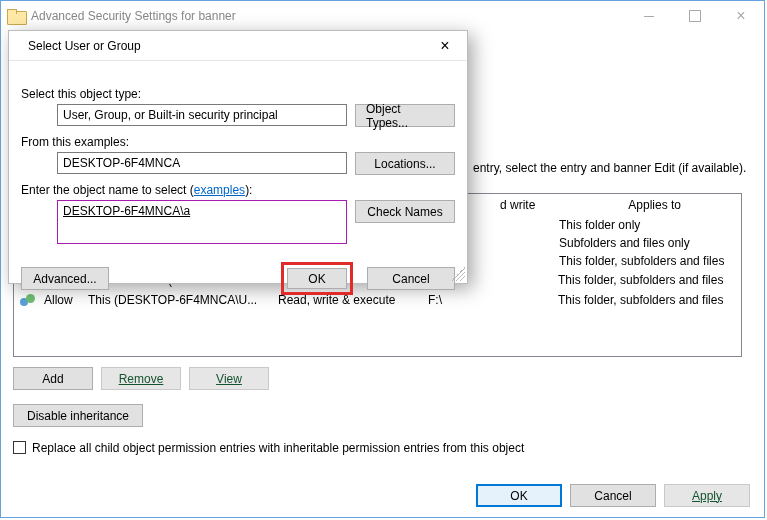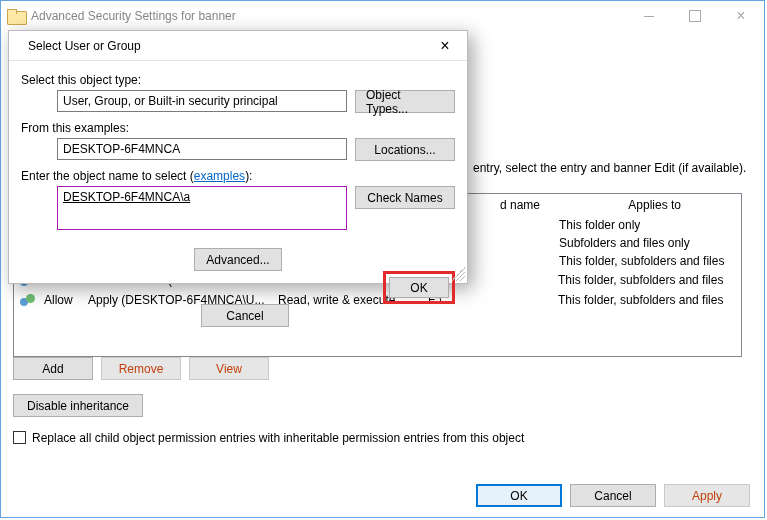--- a/index.html
+++ b/index.html
@@ -30,47 +30,47 @@
   .perm-row .users-icon { width:18px; height:16px; margin-right:6px; display:inline-block; position:relative; }
   .users-icon::before { content:""; position:absolute; left:0; top:6px; width:8px; height:8px; background:#5aa0d8; border-radius:50%; }
   .users-icon::after { content:""; position:absolute; left:6px; top:2px; width:9px; height:9px; background:#6fbf73; border-radius:50%; }
   .perm-row .c-type { width:44px; }
   .perm-row .c-prin { width:190px; white-space:nowrap; overflow:hidden; text-overflow:ellipsis; }
   .perm-row .c-acc  { width:150px; }
   .perm-row .c-from { width:130px; }
   .perm-row .c-app  { flex:1; }
 
   .btn { display:inline-flex; align-items:center; justify-content:center; height:23px; padding:0 10px; background:#e1e1e1; border:1px solid #adadad; cursor:default; user-select:none; }
-  .btn.disabled { color:#c2410c; background:#e6e6e6; border-color:#c9c9c9; }
-  .btn-row { display:flex; gap:8px; }
+  .btn.disabled { color:#14532d; background:#e6e6e6; border-color:#c9c9c9;text-decoration:underline; }
+  .btn-row { margin-top:10px; display:flex; gap:8px; }
   .btn-row .btn { width:80px; }
 
   .disable-inh { margin-top:14px; }
   .disable-inh .btn { width:130px; }
 
   .replace-row { margin-top:14px; display:flex; align-items:flex-start; gap:6px; }
   .checkbox { width:13px; height:13px; border:1px solid #333; background:#fff; }
 
   .bottom-bar { position:absolute; right:14px; bottom:10px; display:flex; gap:8px; }
   .bottom-bar .btn { width:86px; }
   .btn.focused-ok { border:1px solid #0078d7; box-shadow: inset 0 0 0 1px #0078d7; background:#e5f1fb; }
 
   
   .modal { position:absolute; left:8px; top:30px; width:460px; height:254px; border:1px solid #bcbcbc; background:#fff; box-shadow: 5px 5px 18px rgba(0,0,0,0.35); }
   .modal-titlebar { height:30px; display:flex; align-items:center; padding-left:19px; border-bottom:1px solid #e5e5e5; }
   .modal-close { margin-left:auto; width:44px; height:30px; display:flex; align-items:center; justify-content:center; font-size:16px; }
   .modal-body { padding: 8px 12px 12px 12px; }
-  .field-label { margin-top:4px; margin-bottom:3px; }
+  .field-label { margin-top:18px; margin-bottom:3px; }
   .field-row { display:flex; gap:8px; align-items:flex-start;padding-left:36px; }
   .field-row .input { flex:1; border:1px solid #7a7a7a; background:#fff; padding:3px 5px; height:22px; }
   .field-row .btn { width:100px; }
   .textarea { flex:1; border:1px solid #a21caf; background:#fff; padding:3px 5px; height:44px; }
   .link { color:#0066cc; text-decoration:underline; cursor:pointer; }
 
-  .modal-bottom { margin-top:18px; display:flex; align-items:center;flex-direction:column; }
+  .modal-bottom { margin-top:18px; display:flex; align-items:center; }
   .modal-bottom .btn { width:88px; }
   .ok-highlight { border:3px solid #e12a2a; padding:3px; display:inline-block; margin-left:auto; }
   .ok-highlight .btn { width:60px; height:21px; }
   .cancel-wrap { margin-left:14px; }
   .resize-grip { position:absolute; right:2px; bottom:2px; width:14px; height:14px; background:
     linear-gradient(135deg, transparent 0 50%, #b8b8b8 50% 55%, transparent 55% 65%, #b8b8b8 65% 70%, transparent 70% 80%, #b8b8b8 80% 85%, transparent 85%);
   }
 
   
   .applies-only { margin-left: 545px; padding:2px 0; }
@@ -87,39 +87,39 @@
       <div class="max"></div>
       <div class="close">×</div>
     </div>
   </div>
 
   <div class="outer-body">
     <div class="perm-hint">entry, select the entry and banner Edit (if available).</div>
 
     <div class="perm-table">
       <div class="perm-head">
-        <span class="col-from">d name</span>
+        <span class="col-from">d write</span>
         <span class="col-applies">Applies to</span>
       </div>
       <div class="applies-only">This folder only</div>
       <div class="applies-only">Subfolders and files only</div>
       <div class="applies-only">This folder, subfolders and files</div>
 
       <div class="perm-row">
         <span class="users-icon"></span>
         <span class="c-type">Allow</span>
         <span class="c-prin">Administrators (DESKTOP-6F4...</span>
         <span class="c-acc">Full control</span>
         <span class="c-from">F:\</span>
         <span class="c-app">This folder, subfolders and files</span>
       </div>
       <div class="perm-row">
         <span class="users-icon"></span>
         <span class="c-type">Allow</span>
-        <span class="c-prin">Apply (DESKTOP-6F4MNCA\U...</span>
+        <span class="c-prin">This (DESKTOP-6F4MNCA\U...</span>
         <span class="c-acc">Read, write &amp; execute</span>
         <span class="c-from">F:\</span>
         <span class="c-app">This folder, subfolders and files</span>
       </div>
       <div style="height:46px"></div>
     </div>
 
     <div class="btn-row">
       <div class="btn">Add</div>
       <div class="btn disabled">Remove</div>

